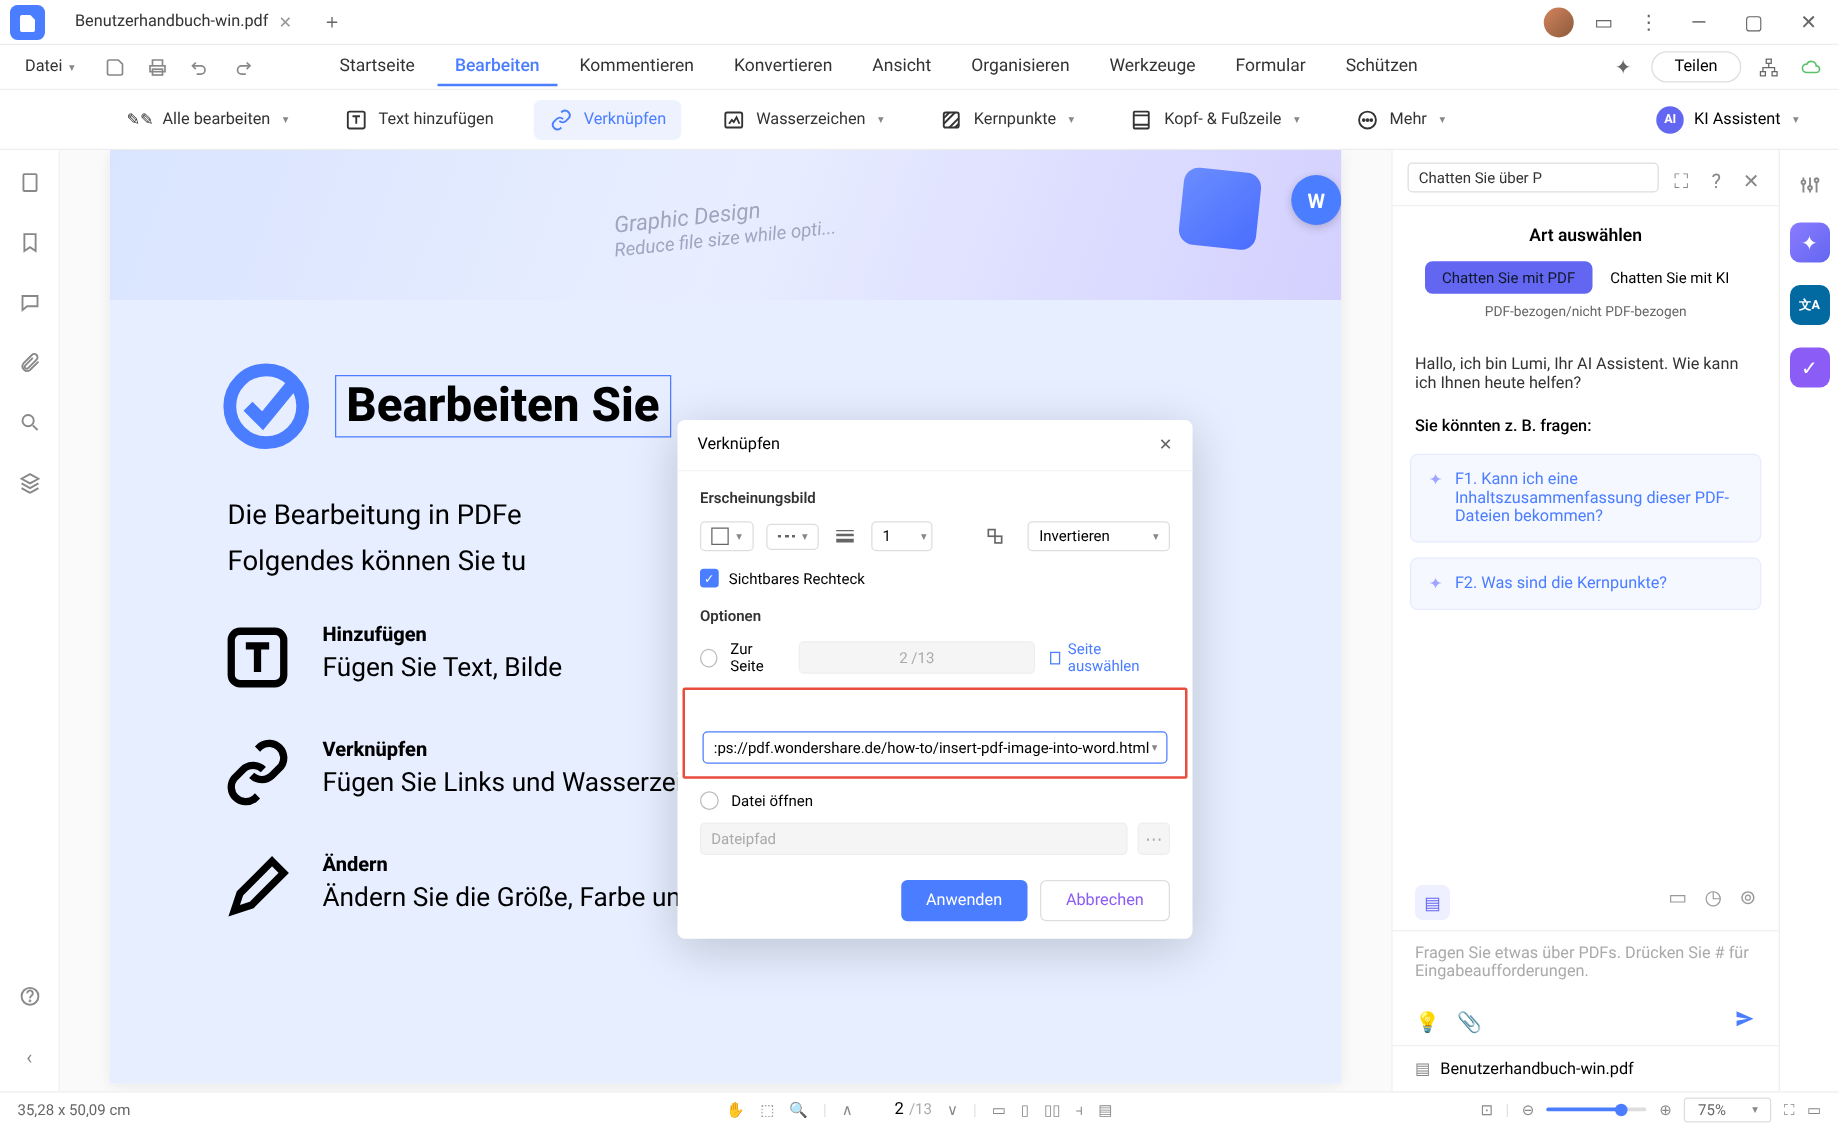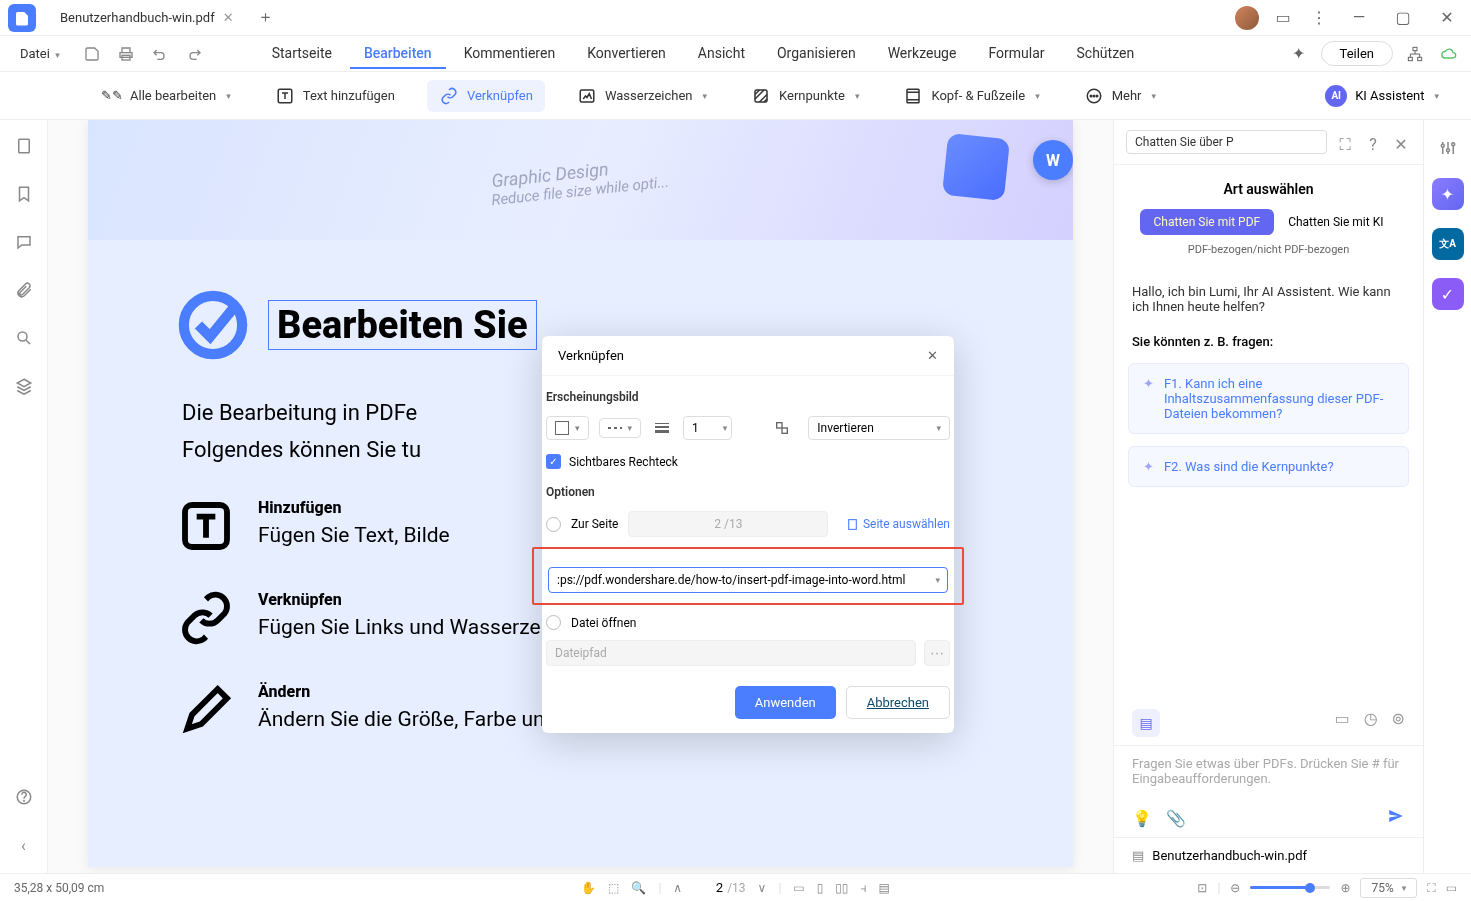--- a/index.html
+++ b/index.html
@@ -63,21 +63,21 @@
 .doc-feat-text p { font-size: 21px; }
 
 .right-panel { width: 310px; border-left: 1px solid #eee; display: flex; flex-direction: column; }
 .rp-header { display: flex; align-items: flex-end; padding: 10px 12px; gap: 8px; border-bottom: 1px solid #f0f0f0; }
 .rp-search { flex: 1; padding: 4px 8px; border: 1px solid #ddd; border-radius: 4px; font-size: 12px; color: #333; background: #fff; }
 .rp-header-icon { width: 20px; color: #888; cursor: pointer; text-align: center; }
 .rp-section { padding: 16px; text-align: center; }
 .rp-section-title { font-size: 14px; font-weight: 600; margin-bottom: 12px; }
 .rp-pills { display: flex; justify-content: center; gap: 0; }
 .rp-pill { padding: 6px 14px; font-size: 12px; cursor: pointer; }
-.rp-pill.active { background: #6366f1; color: #fef9c3; border-radius: 6px; }
+.rp-pill.active { background: #6366f1; color: #0f172a; border-radius: 6px; }
 .rp-subline { font-size: 11px; color: #666; margin-top: 8px; }
 .rp-greeting { padding: 12px 18px; font-size: 13px; color: #333; text-align: left; }
 .rp-suggest-title { padding: 8px 18px; font-size: 13px; font-weight: 500; text-align: left; }
 .rp-suggest { margin: 6px 14px; padding: 12px 14px; border: 1px solid #e8eaff; background: #f6f8ff; border-radius: 6px; font-size: 13px; color: #4a7dff; display: flex; gap: 10px; text-align: left; }
 .rp-suggest-star { color: #a0a5ff; }
 .rp-bottom { margin-top: auto; }
 .rp-bottom-icons { display:flex; justify-content: space-between; padding: 8px 18px; color:#999;}
 .rp-bottom-icons-left { width: 28px; height: 28px; background: #eef0ff; border-radius: 6px; display:flex; align-items:center; justify-content:center; color:#6366f1; font-size: 14px;}
 .rp-bottom-icons-right { display: flex; gap: 14px; }
 .rp-input-area { padding: 10px 18px 0 18px; font-size: 13px; color: #aaa; min-height: 54px; text-align: left; border-top: 1px solid #f0f0f0;}
@@ -86,58 +86,58 @@
 .rp-file { padding: 10px 18px; border-top: 1px solid #f0f0f0; font-size: 13px; display: flex; align-items: center; gap: 8px; }
 
 .far-right { width: 48px; border-left: 1px solid #eee; display: flex; flex-direction: column; align-items: center; padding-top: 50px; gap: 18px; }
 .far-icon { width: 32px; height: 32px; border-radius: 8px; display: flex; align-items: center; justify-content: center; cursor: pointer; }
 .far-icon.purple { background: linear-gradient(135deg,#8b7cff,#6366f1); color: white; }
 .far-icon.blue { background: #0369a1; color: white; }
 .far-icon.violet { background: #8b5cf6; color: white; }
 .dialog { position: absolute; left: 494px; top: 216px; width: 412px; background: #fff; border-radius: 6px; box-shadow: 0 8px 40px rgba(0,0,0,0.18); }
 .dialog-title { padding: 12px 16px; font-size: 13px; display: flex; border-bottom: 1px solid #f4f4f4; }
 .dialog-close { margin-left: auto; color: #666; cursor: pointer; }
-.dialog-body { padding: 14px 4px; }
+.dialog-body { padding: 14px 18px; }
 .dsec-title { font-size: 12px; font-weight: 600; margin-bottom: 12px; color: #333; }
 .appearance-row { display: flex; gap: 10px; align-items: center; margin-bottom: 14px; }
 .ap-dropdown { display: flex; align-items: center; gap: 4px; padding: 4px 8px; border: 1px solid #ddd; border-radius: 4px; font-size: 12px; cursor: pointer; background:#fff;}
 .ap-box { width: 14px; height: 14px; border: 1.5px solid #666; }
 .ap-dash { width: 14px; height: 2px; background: repeating-linear-gradient(90deg,#666 0 3px,transparent 3px 6px); }
 .ap-solid { display:flex; flex-direction: column; gap: 2px; }
 .ap-solid div { width: 14px; height: 1.5px; background:#666;}
 .ap-spacer { width: 14px; }
 .ap-invert { flex: 1; display: flex; align-items: center; padding: 4px 8px; border: 1px solid #ddd; border-radius: 4px; font-size: 12px; }
 .checkbox-row { display: flex; align-items: center; gap: 8px; font-size: 12px; margin-bottom: 16px; }
 .chk { width: 15px; height: 15px; background: #4a7dff; border-radius: 3px; color: white; display: flex; align-items: center; justify-content: center; font-size: 10px; }
 .opt-row { display: flex; align-items: center; gap: 10px; font-size: 12px; margin-bottom: 10px; }
 .radio { width: 15px; height: 15px; border: 1.5px solid #bbb; border-radius: 50%; display: flex; align-items: center; justify-content: center; }
 .radio.sel { border-color: #4a7dff; }
 .radio.sel::after { content:''; width: 8px; height: 8px; background: #4a7dff; border-radius: 50%; }
 .page-input-disabled { width: 200px; padding: 5px 8px; background: #f5f5f5; border: 1px solid #eee; border-radius: 4px; color: #aaa; text-align: center; font-size: 12px;}
 .page-select-link { color: #4a7dff; font-size: 12px; cursor: pointer; margin-left: auto; display: flex; align-items: center; gap: 4px; }
 .highlight-box { border: 2px solid #e74c3c; padding: 10px 14px; margin: 6px -14px 10px -14px; border-radius: 2px; }
 .url-input { width: 100%; padding: 5px 8px; border: 1.5px solid #4a7dff; border-radius: 4px; font-size: 12px; outline: none; }
-.url-input-wrap { position: relative; margin-top: 8px; }
+.url-input-wrap { position: relative; margin-top: 23px; }
 .url-chev { position: absolute; right: 8px; top: 50%; transform: translateY(-50%); font-size: 9px; color: #888; }
 .file-row { display: flex; gap: 8px; align-items: center; margin-top: 8px; }
 .file-input-disabled { flex: 1; padding: 5px 8px; background: #f5f5f5; border: 1px solid #eee; border-radius: 4px; color: #aaa; font-size: 12px; }
 .file-browse { width: 26px; height: 26px; background: #f5f5f5; border: 1px solid #eee; border-radius: 4px; display: flex; align-items: center; justify-content: center; color: #aaa; font-size: 14px; }
 .dialog-footer { display: flex; justify-content: flex-end; gap: 10px; margin-top: 20px; }
 .btn-primary { padding: 8px 20px; background: #4a7dff; color: white; border: none; border-radius: 5px; font-size: 13px; cursor: pointer; }
-.btn-secondary { padding: 8px 20px; background: #fff; color: #0c4a6e; border: 1px solid #ddd; border-radius: 5px; font-size: 13px; cursor: pointer; text-decoration: underline; }
+.btn-secondary { padding: 8px 20px; background: #fff; color: #8b5cf6; border: 1px solid #ddd; border-radius: 5px; font-size: 13px; cursor: pointer; }
 
 
 .statusbar { position: absolute; bottom: 0; left: 0; right: 0; height: 28px; border-top: 1px solid #eee; display: flex; align-items: center; padding: 0 14px; font-size: 12px; color: #666; background: #fff; }
 .statusbar-center { position: absolute; left: 50%; transform: translateX(-50%); display: flex; gap: 12px; align-items: center; }
 .sb-icon { color: #888; cursor: pointer; }
 .page-field { width: 30px; text-align: right; border: 1px solid transparent; background:transparent; }
 .statusbar-right { margin-left: auto; display: flex; align-items: center; gap: 10px; }
 .zoom-slider { width: 80px; height: 3px; background: linear-gradient(90deg, #4a7dff 75%, #ddd 75%); border-radius: 2px; position: relative; }
 .zoom-thumb { position: absolute; left: 75%; top: 50%; transform: translate(-50%,-50%); width: 10px; height: 10px; background: #4a7dff; border-radius: 50%; }
-.zoom-box { padding: 2px 10px; border: 1px solid #ddd; border-radius: 3px; display: flex; align-items: center; gap: 6px; }
+.zoom-box { padding: 2px 10px; border: 1px solid #ddd; border-radius: 3px; display: flex; align-items: center; gap: 19px; }
 </style>
 </head>
 <body>
 
 <div class="titlebar">
   <div class="app-logo">
     <svg viewBox="0 0 24 24">
         <path d="M6 4h9l5 5v11a2 2 0 01-2 2H6a2 2 0 01-2-2V6a2 2 0 012-2z"></path>
       </svg>
   </div>

